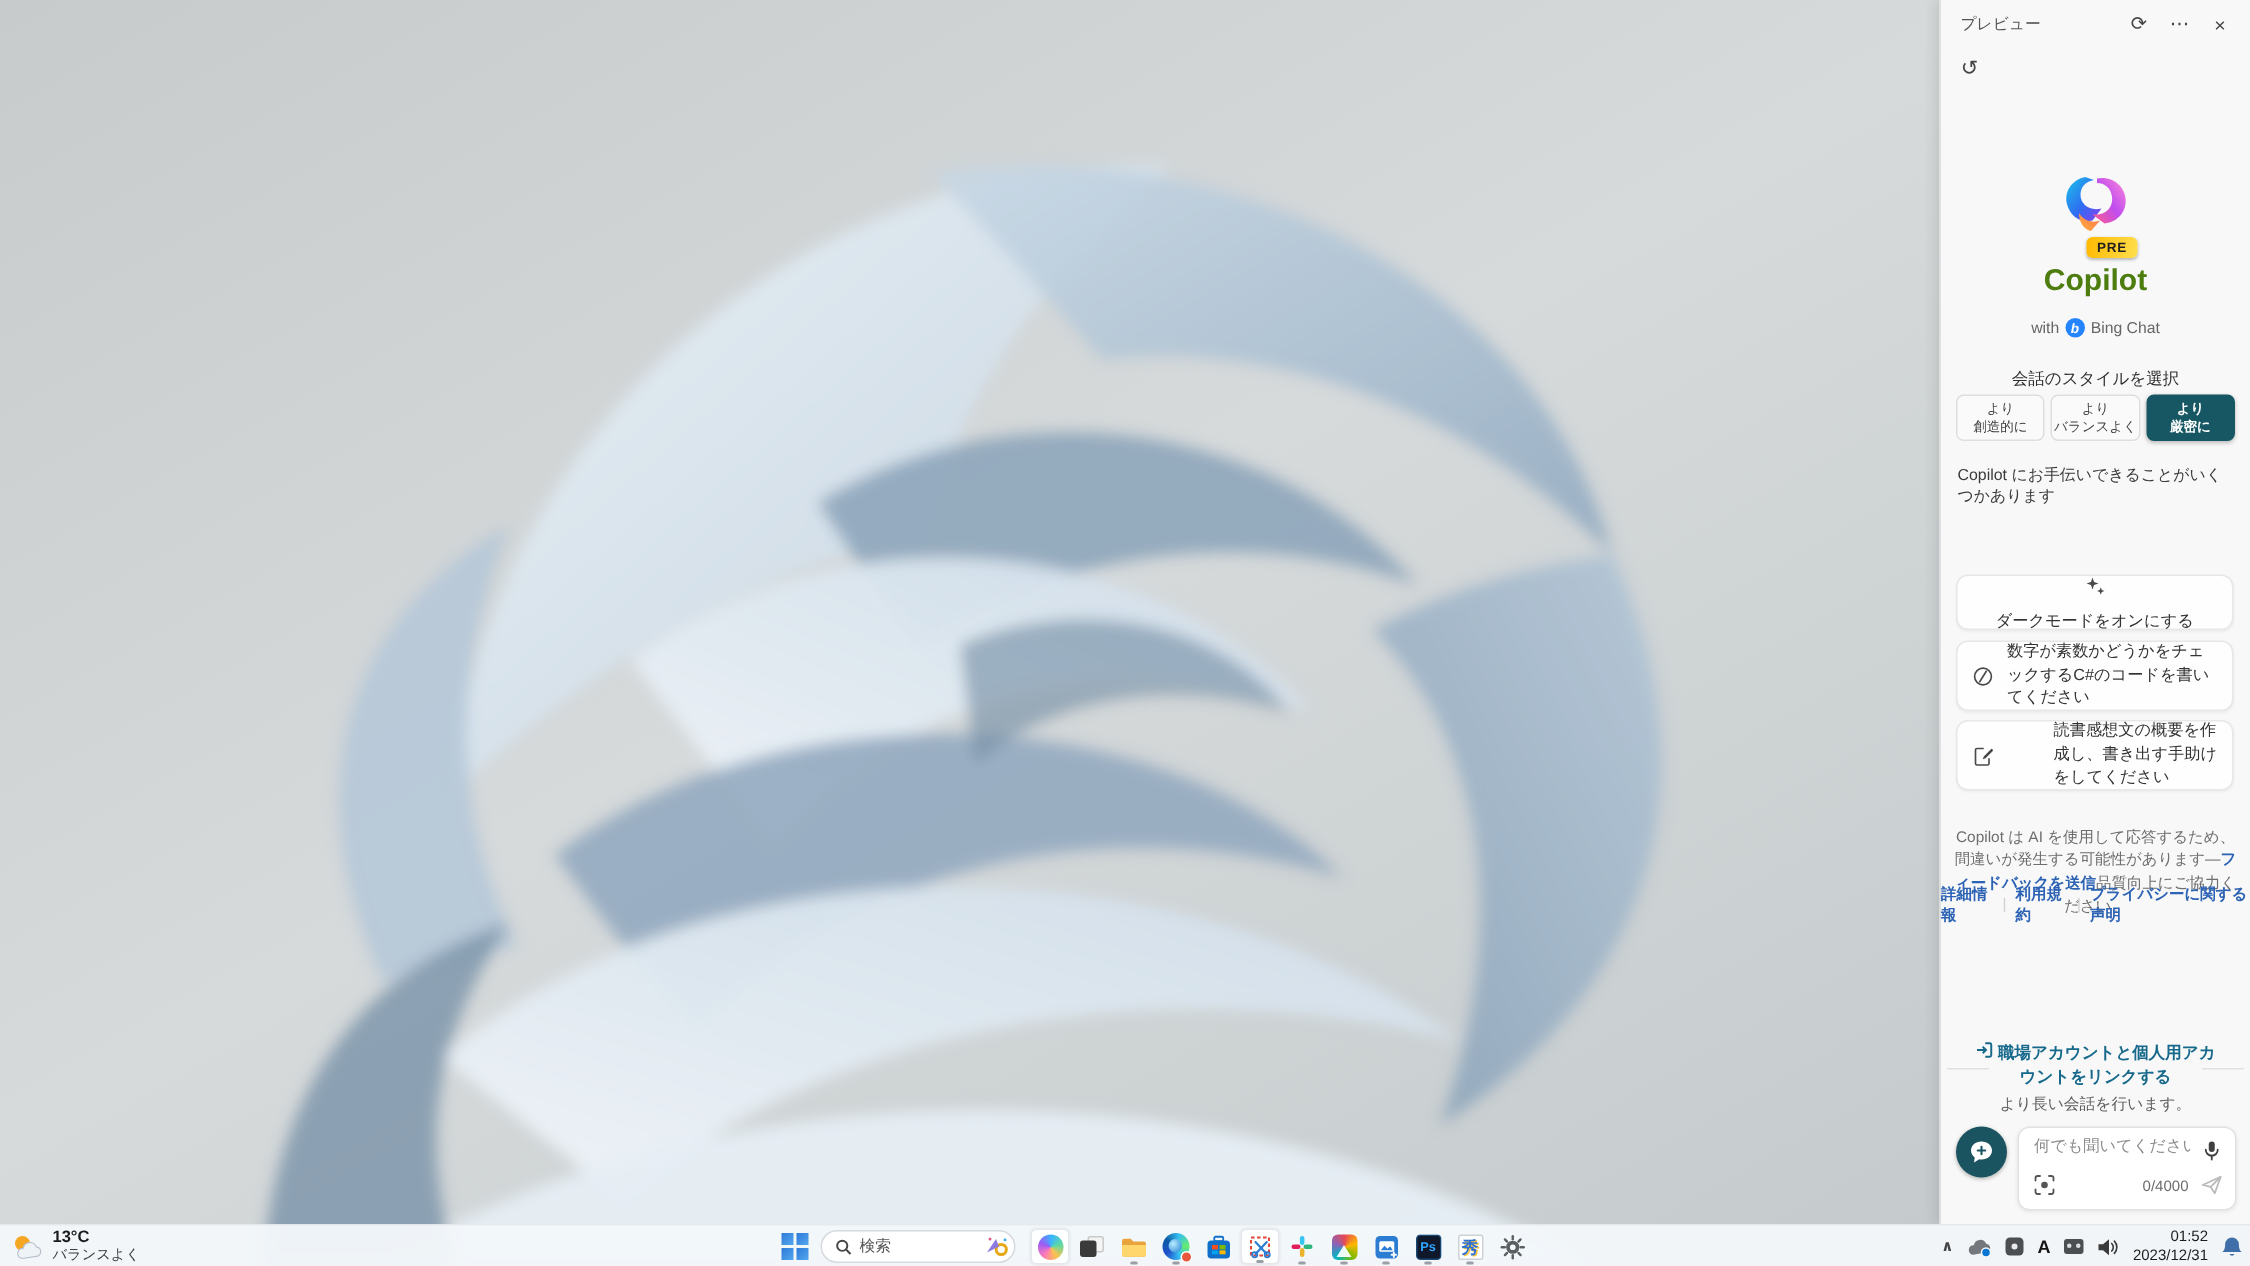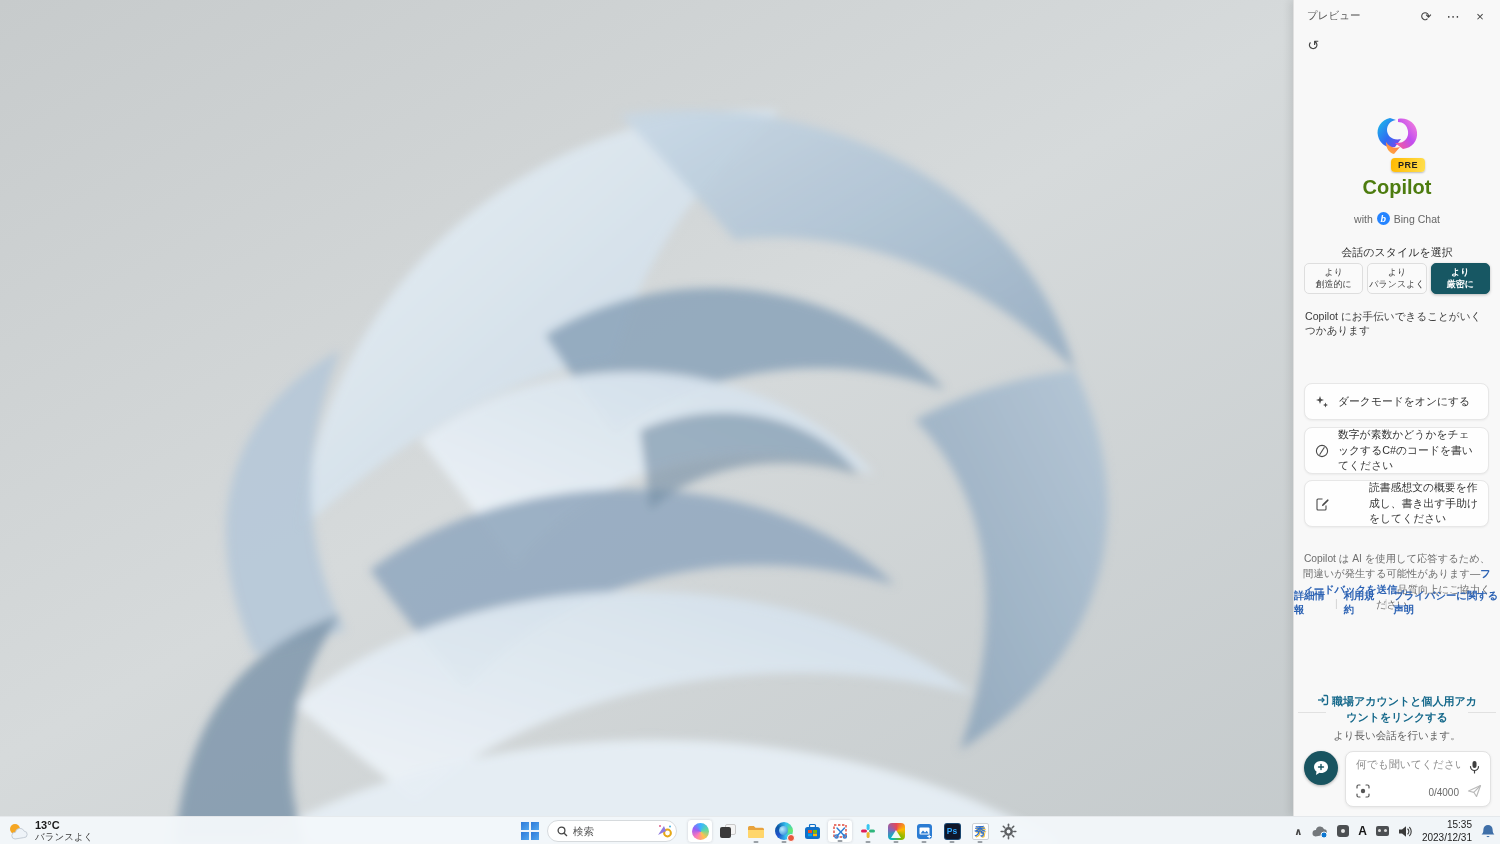--- a/index.html
+++ b/index.html
@@ -29,21 +29,21 @@
   .cp-style-row { position:absolute; top:263px; left:10px; right:10px; display:flex; gap:4px; }
   .style-btn { flex:1; height:31px; border-radius:5px; background:#fafafa; border:1px solid #dedede;
     font-size:9px; line-height:1.25; color:#3e3e3e; display:flex; flex-direction:column; align-items:center; justify-content:center; cursor:default; }
   .style-btn.selected { background:#175763; border-color:#175763; color:#fff; font-weight:600; box-shadow:0 1px 3px rgba(0,0,0,.25); }
 
   .cp-sugg-head { position:absolute; top:310px; left:11px; right:8px; font-size:10.6px; color:#3a3a3a; }
   .cp-card { position:absolute; left:10px; right:11px; background:#fefefe; border:1px solid #e7e7e7; border-radius:8px;
     box-shadow:0 1px 2px rgba(0,0,0,.05); display:flex; align-items:center; gap:9px; padding:0 10px; cursor:default; }
   .cp-card .ctext { font-size:10.8px; color:#333; line-height:1.45; }
   .card-ic { flex:0 0 14px; display:flex; align-items:center; justify-content:center; color:#4a4a4a; }
-  .card1 { top:329px; height:47px; } .card2 { top:383px; height:37px; }
+  .card1 { top:329px; height:47px; } .card2 { top:383px; height:37px;flex-direction:column; }
   .card3 { top:427px; height:47px; } .card4 { top:480px; height:47px;gap:40px; }
 
   .cp-disclaimer { position:absolute; top:551px; left:9px; right:9px; text-align:center; font-size:10.3px; color:#6e6e6e; line-height:1.5; }
   .cp-link { color:#2d63b4; font-weight:600; cursor:default; }
   .cp-footlinks { position:absolute; top:589px; left:0; right:0; display:flex; justify-content:space-between; align-items:center; font-size:10.3px; }
   .cp-footlinks .sep { color:#cfcfcf; padding:0 6px; }
   .cp-footlinks a { color:#2d63b4; font-weight:600; text-decoration:none; cursor:default; }
 
   .cp-account { position:absolute; top:694px; left:4px; right:4px; text-align:center; }
   .cp-account .acc-link { display:inline-block; max-width:170px; font-size:11px; font-weight:600; color:#16698b; line-height:1.45; cursor:default; }
@@ -464,21 +464,21 @@
       <span class="tray-ic">
         <svg width="15" height="13" viewBox="0 0 15 13">
             <path d="M1 4.5 h3 L8 1.2 v10.6 L4 8.5 H1 Z" fill="#3a3a3a"></path>
             <g fill="none" stroke="#3a3a3a" stroke-width="1.1" stroke-linecap="round">
               <path d="M9.8 4 a3.5 3.5 0 0 1 0 5"></path>
               <path d="M11.6 2.4 a6 6 0 0 1 0 8.2"></path>
             </g>
           </svg>
       </span>
       <span class="tray-clock">
-        <div>15:35</div>
+        <div>01:52</div>
         <div>2023/12/31</div>
       </span>
       <span class="tray-ic">
         <svg width="14" height="15" viewBox="0 0 14 15">
             <path d="M7 1 a4.6 4.6 0 0 1 4.6 4.6 c0 3.2 1 4.3 1.8 5 H0.6 c.8-.7 1.8-1.8 1.8-5 A4.6 4.6 0 0 1 7 1 Z" fill="#3f6fa8"></path>
             <path d="M5.4 12 a1.7 1.7 0 0 0 3.2 0 Z" fill="#3f6fa8"></path>
           </svg>
       </span>
     </div>
   </div>

